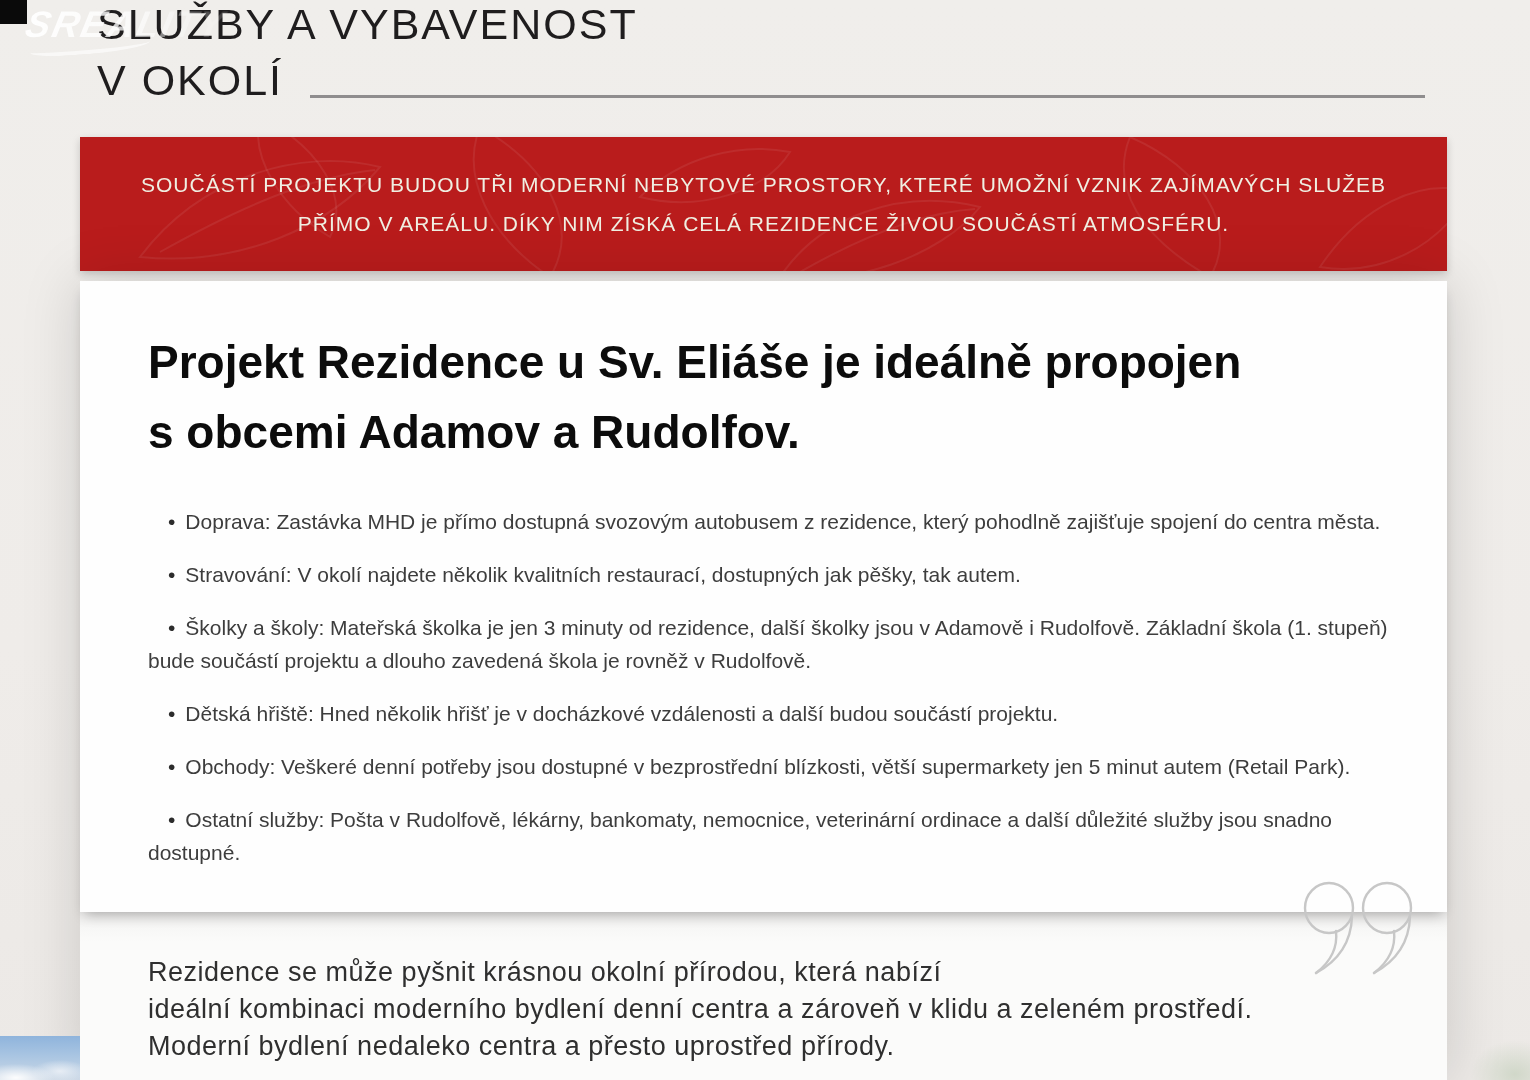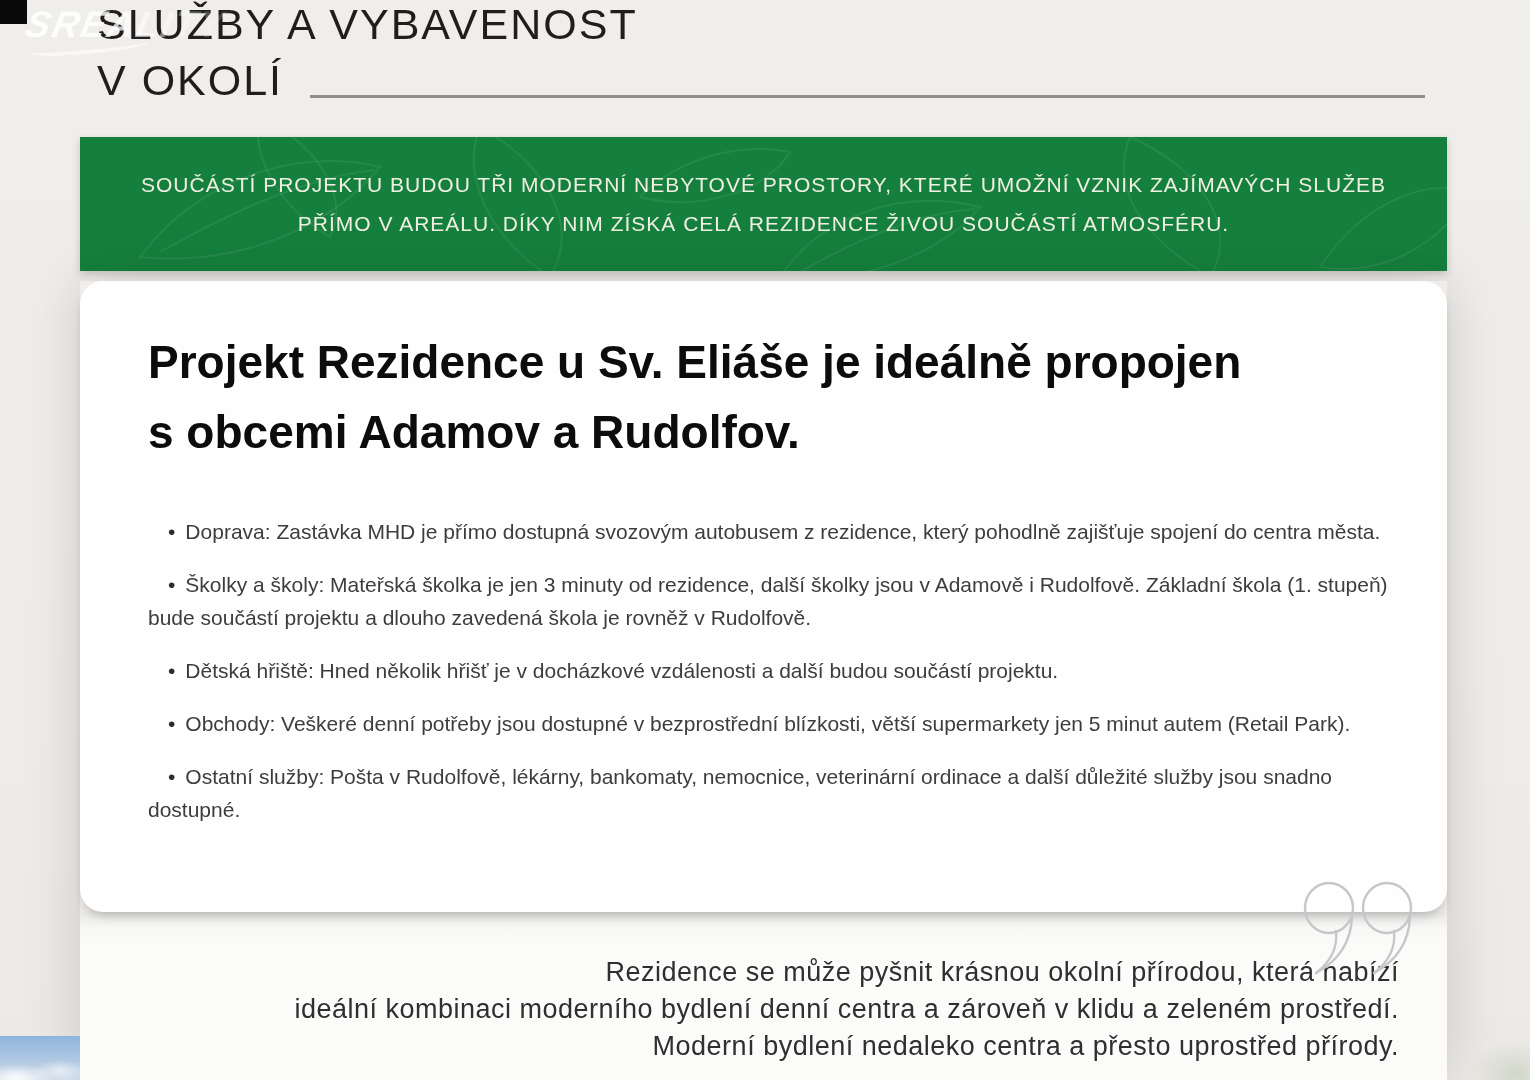--- a/index.html
+++ b/index.html
@@ -33,59 +33,58 @@
   .page-title { position:absolute; left:97px; top:-4px; z-index:2; }
   .page-title .t-line {
     display:block; font-size:43px; line-height:56px; font-weight:300;
     letter-spacing:2px; color:#1f1d1e;
   }
   .title-rule { position:absolute; left:310px; top:95px; width:1115px; height:3px; background:#8f8d8e; }
 
   
   .banner {
     position:absolute; left:80px; top:137px; width:1367px; height:134px;
-    background:#15803d; overflow:hidden;
+    background:#b91c1c; overflow:hidden;
     display:flex; align-items:center; justify-content:center;
     box-shadow:0 3px 8px rgba(0,0,0,0.18);
   }
   .banner-leaves { position:absolute; inset:0; width:100%; height:100%; }
   .banner-text {
     position:relative; text-align:center; color:#f0efe2;
     font-size:21px; line-height:39px; letter-spacing:1px; font-weight:400;
   }
 
   
   .card {
     position:absolute; left:80px; top:281px; width:1367px; height:799px;
     box-shadow:0 0 55px rgba(0,0,0,0.15);
   }
   .card-main {
     position:relative; z-index:2; width:100%; height:631px; background:#fefefe;
     padding:46px 48px 0 68px;
     box-shadow:0 7px 12px -5px rgba(0,0,0,0.28);
-    border-radius:23px;
   }
   .card-heading {
     font-size:46px; line-height:70px; font-weight:700; color:#0c0c0c; letter-spacing:0;
   }
-  .bullets { list-style:none; margin-top:48px; }
+  .bullets { list-style:none; margin-top:38px; }
   .bullets li {
     font-size:21px; line-height:33px; color:#3d3d3d; margin-bottom:20px;
     text-indent:10px; max-width:1280px;
   }
   .bullets li .dot { display:inline-block; margin-right:10px; font-size:21px; color:#2c2c2c; }
 
   
   .quote-sheet {
     position:relative; z-index:1; width:100%; height:168px;
     background:linear-gradient(180deg,#e9e8e7 0px,#f7f7f6 16px,#fbfbfa 30px,#fbfbfa 100%);
     padding:42px 48px 0 68px;
   }
   .quote-text {
-    font-size:27px; line-height:37px; color:#2f2f2f; letter-spacing:0.5px; font-weight:400;text-align:right;
+    font-size:27px; line-height:37px; color:#2f2f2f; letter-spacing:0.5px; font-weight:400;
   }
   .quote-glyph { position:absolute; left:1222px; top:600px; width:115px; height:95px; z-index:3; }
 
   
   .sky-photo {
     position:absolute; left:0; top:1036px; width:80px; height:44px;
     background:
       radial-gradient(55px 20px at 20% 95%, rgba(255,255,255,0.95), rgba(255,255,255,0) 70%),
       radial-gradient(40px 16px at 75% 80%, rgba(235,240,246,0.9), rgba(255,255,255,0) 70%),
       linear-gradient(180deg,#8fb4dc 0%,#a9c5e2 45%,#cdd9e6 100%);
@@ -139,20 +138,23 @@
       <h2 class="card-heading">
         <span>Projekt Rezidence u Sv. Eliáše je ideálně propojen</span><br>
         <span>s obcemi Adamov a Rudolfov.</span>
       </h2>
 
       <ul class="bullets">
         <li>
           <span class="dot">•</span><span>Doprava: Zastávka MHD je přímo dostupná svozovým autobusem z rezidence, který pohodlně zajišťuje spojení do centra města.</span>
         </li>
         <li>
+          <span class="dot">•</span><span>Stravování: V okolí najdete několik kvalitních restaurací, dostupných jak pěšky, tak autem.</span>
+        </li>
+        <li>
           <span class="dot">•</span><span>Školky a školy: Mateřská školka je jen 3 minuty od rezidence, další školky jsou v Adamově i Rudolfově. Základní škola (1. stupeň) bude součástí projektu a dlouho zavedená škola je rovněž v Rudolfově.</span>
         </li>
         <li>
           <span class="dot">•</span><span>Dětská hřiště: Hned několik hřišť je v docházkové vzdálenosti a další budou součástí projektu.</span>
         </li>
         <li>
           <span class="dot">•</span><span>Obchody: Veškeré denní potřeby jsou dostupné v bezprostřední blízkosti, větší supermarkety jen 5 minut autem (Retail Park).</span>
         </li>
         <li>
           <span class="dot">•</span><span>Ostatní služby: Pošta v Rudolfově, lékárny, bankomaty, nemocnice, veterinární ordinace a další důležité služby jsou snadno dostupné.</span>

